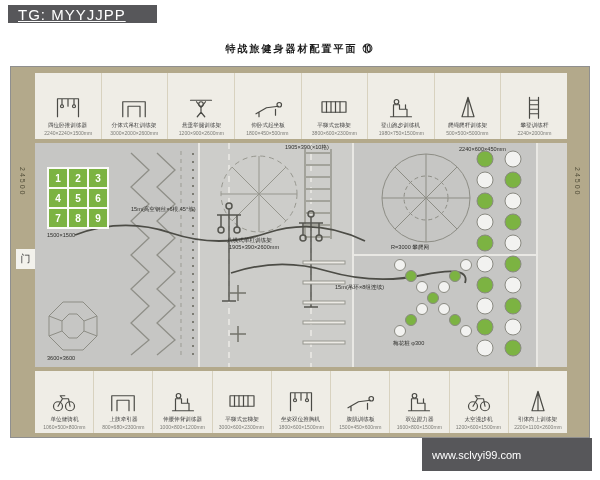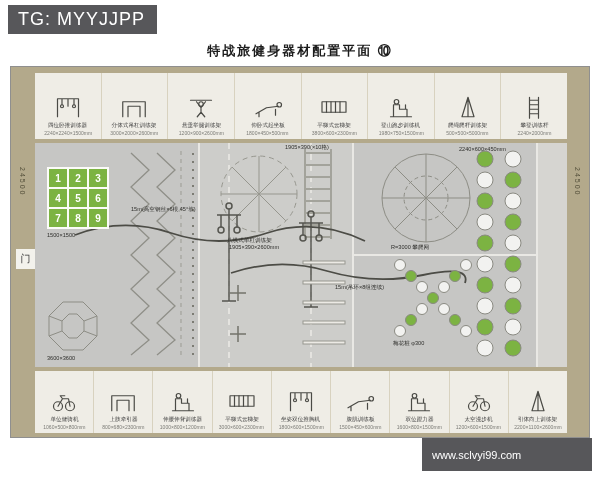--- a/index.html
+++ b/index.html
@@ -1,24 +1,24 @@
 <!DOCTYPE html>
 <html><head>
 <meta charset="utf-8">
 <style>
   html,body{margin:0;padding:0;background:#fff;}
   .stage{position:relative;width:600px;height:480px;background:#fff;overflow:hidden;
          font-family:"Liberation Sans",sans-serif;}
   
   .wm{position:absolute;background:#57575a;color:#fff;display:flex;align-items:center;
       box-sizing:border-box;padding-left:10px;}
-  .wm-top{left:8px;top:5px;width:149px;height:29px;font-size:18px;letter-spacing:1px;}
+  .wm-top{left:8px;top:5px;width:149px;height:18px;font-size:15px;letter-spacing:1px;text-decoration:underline;}
   .wm-bottom{left:422px;top:438px;width:170px;height:33px;font-size:11px;}
   
-  .title{position:absolute;top:42px;left:0;width:100%;text-align:center;font-size:13px;
+  .title{position:absolute;top:42px;left:0;width:100%;text-align:center;font-size:10px;
          color:#1c1c1c;font-weight:600;letter-spacing:2px;}
   
   .frame{position:absolute;left:10px;top:66px;width:580px;height:372px;background:#b3a98b;
          border:1px solid #8f8f8f;box-sizing:border-box;}
   .band{position:absolute;left:24px;width:532px;background:#efede6;display:flex;}
   .band-top{top:6px;height:66px;}
   .band-bottom{top:304px;height:62px;}
   .cell{flex:1;display:flex;flex-direction:column;align-items:center;justify-content:flex-end;
         padding:2px 1px 2px 1px;border-left:1px solid #d8d2bf;min-width:0;box-sizing:border-box;}
   .cell:first-child{border-left:none;}

